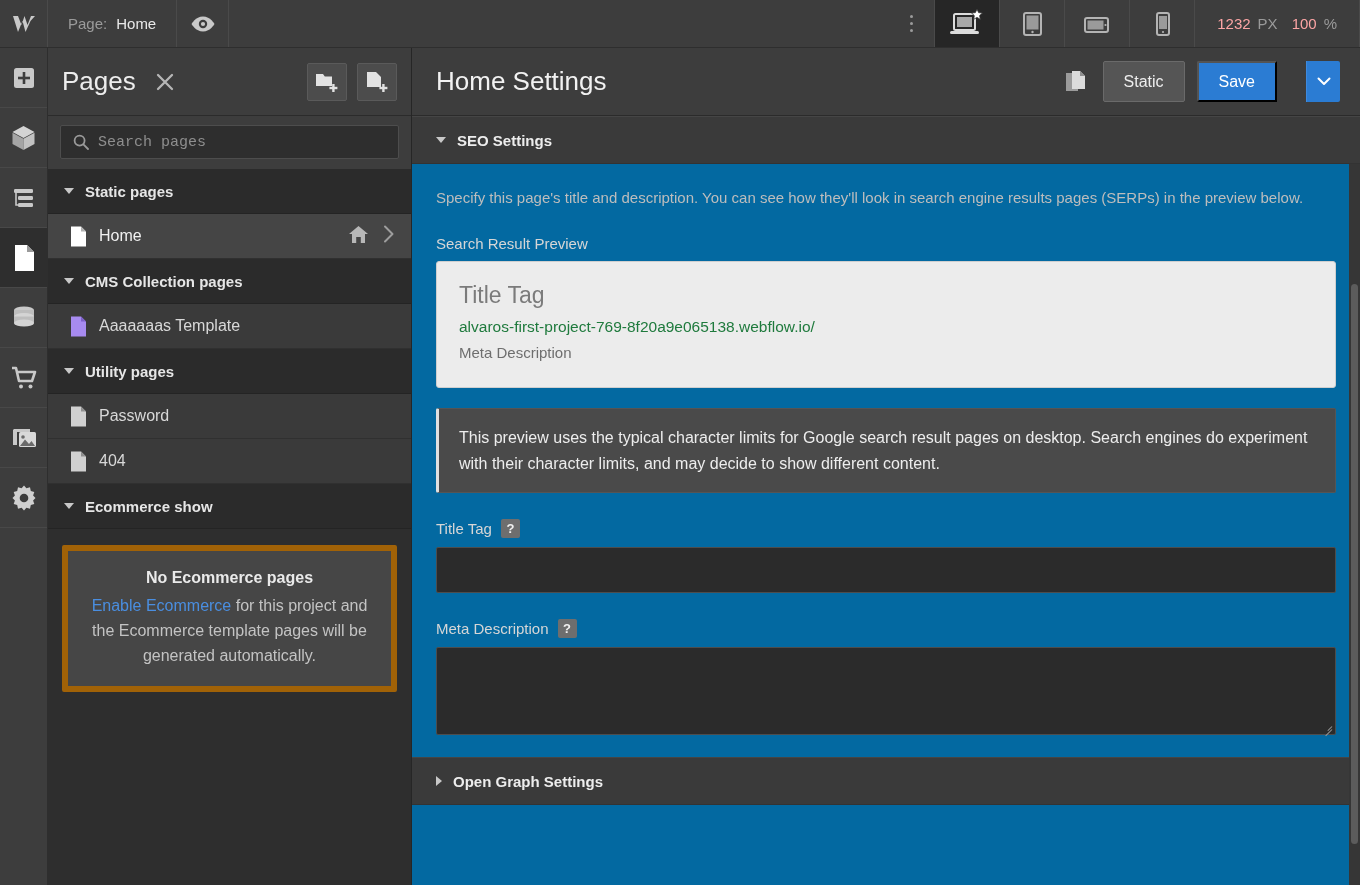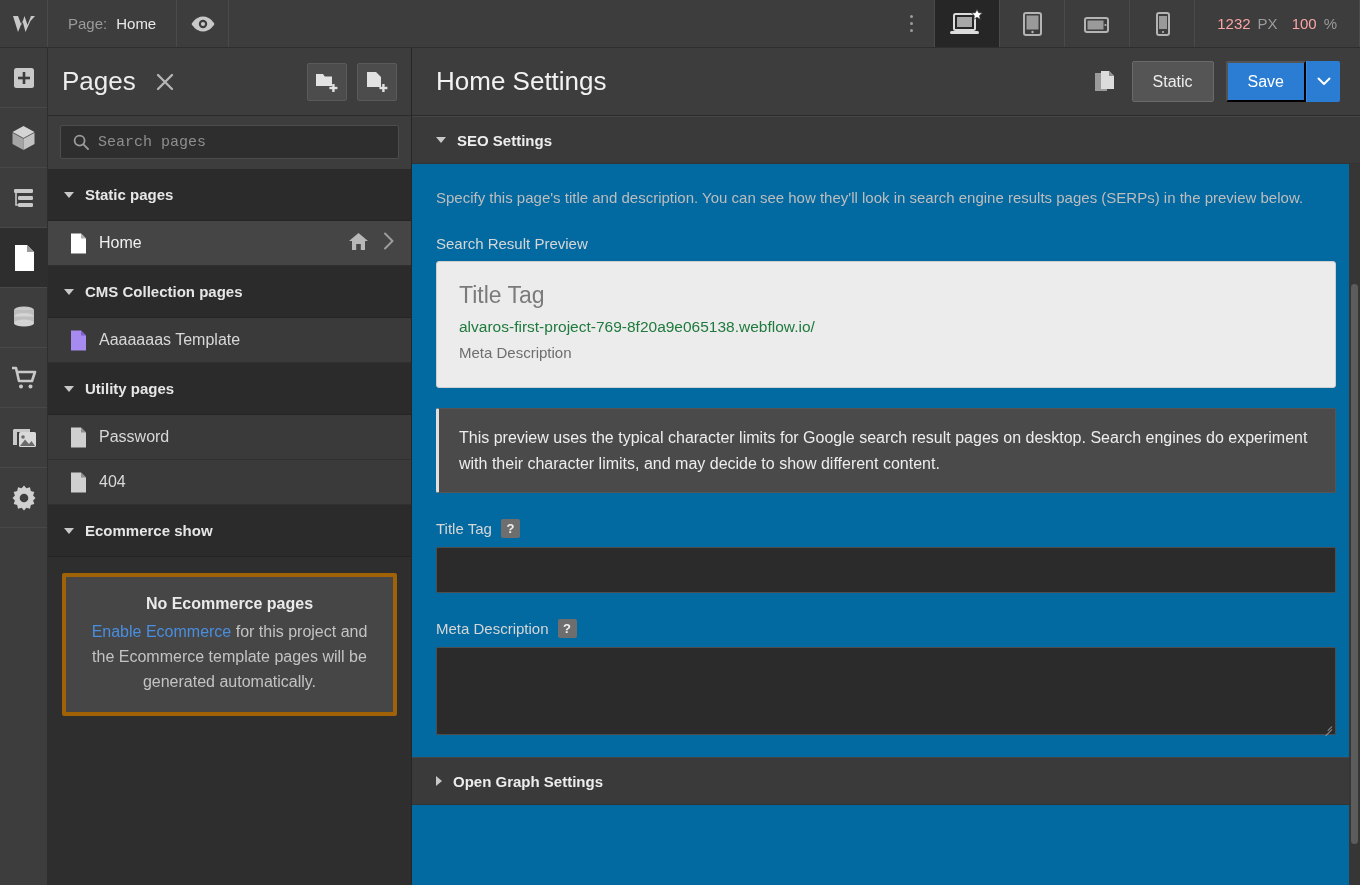--- a/index.html
+++ b/index.html
@@ -94,38 +94,38 @@
     display: flex; align-items: center; justify-content: center;
   }
   .search-wrap { padding: 9px 12px 10px; background: #3d3d3d; font-family: Liberation Mono, monospace; }
   .search-box {
     height: 34px; background: #2e2e2e; border: 1px solid #4d4d4d; border-radius: 2px;
     display: flex; align-items: center; gap: 9px; padding: 0 12px;
   }
   .search-box .ph { font-size: 15px; color: #8e8e8e; }
   .pages-list { flex: 1 1 auto; overflow: hidden; }
   .group {
-    height: 52px; display: flex; align-items: center; gap: 11px;
+    height: 45px; display: flex; align-items: center; gap: 11px;
     padding: 0 16px; background: #2b2b2b;
     border-bottom: 1px solid #242424;
     font-size: 15px; font-weight: bold; color: #e6e6e6;
   }
   .caret-d { width: 0; height: 0; border-left: 5px solid transparent; border-right: 5px solid transparent; border-top: 6px solid #c8c8c8; }
   .prow {
     height: 45px; display: flex; align-items: center; gap: 12px;
     padding: 0 16px 0 22px; background: #3a3a3a;
     border-bottom: 1px solid #303030;
     font-size: 16px; color: #d8d8d8;
   }
   .prow.sel { background: #454545; color: #f0f0f0; }
   .prow .nm { flex: 1 1 auto; }
   .prow .right { display: flex; align-items: center; gap: 14px; }
   .empty-box {
     margin: 16px 14px; padding: 18px 16px;
-    background: #464646; border: 4px solid #a16207; border-radius: 2px;
+    background: #464646; border: 6px solid #a16207; border-radius: 2px;
     text-align: center;
   }
   .empty-box .t { font-size: 16px; font-weight: bold; color: #eaeaea; margin-bottom: 7px; }
   .empty-box .d { font-size: 16px; line-height: 1.55; color: #c3c3c3; }
   .empty-box .d a { color: #4a8ee0; text-decoration: none; }
 
   
   .settings { flex: 1 1 auto; display: flex; flex-direction: column; background: #0369a1; min-width: 0; position: relative; }
   .set-head {
     height: 68px; flex: 0 0 68px; display: flex; align-items: center;
@@ -133,21 +133,21 @@
     border-bottom: 1px solid #2b2b2b;
   }
   .set-title { font-size: 26px; color: #f2f2f2; font-weight: 400; }
   .set-head-spacer { flex: 1 1 auto; }
   .dupe-btn { width: 34px; height: 34px; display:flex; align-items:center; justify-content:center; margin-right: 10px; }
   .btn-close {
     height: 41px; padding: 0 20px; background: #555; border: 1px solid #6a6a6a;
     border-radius: 2px; color: #eee; font-size: 16px;
     display: flex; align-items: center; justify-content: center;
   }
-  .save-group { display: flex; margin-left: 12px; }
+  .save-group { display: flex; margin-left: 12px; gap: 29px; }
   .btn-save {
     height: 41px; padding: 0 20px; background: #2b7cd3; border-radius: 2px 0 0 2px;
     color: #fff; font-size: 16px; display: flex; align-items: center; justify-content: center;
   }
   .btn-save-caret {
     height: 41px; width: 34px; background: #2b7cd3; border-radius: 0 2px 2px 0;
     border-left: 1px solid #3f8ade;
     display: flex; align-items: center; justify-content: center;
   }
 

